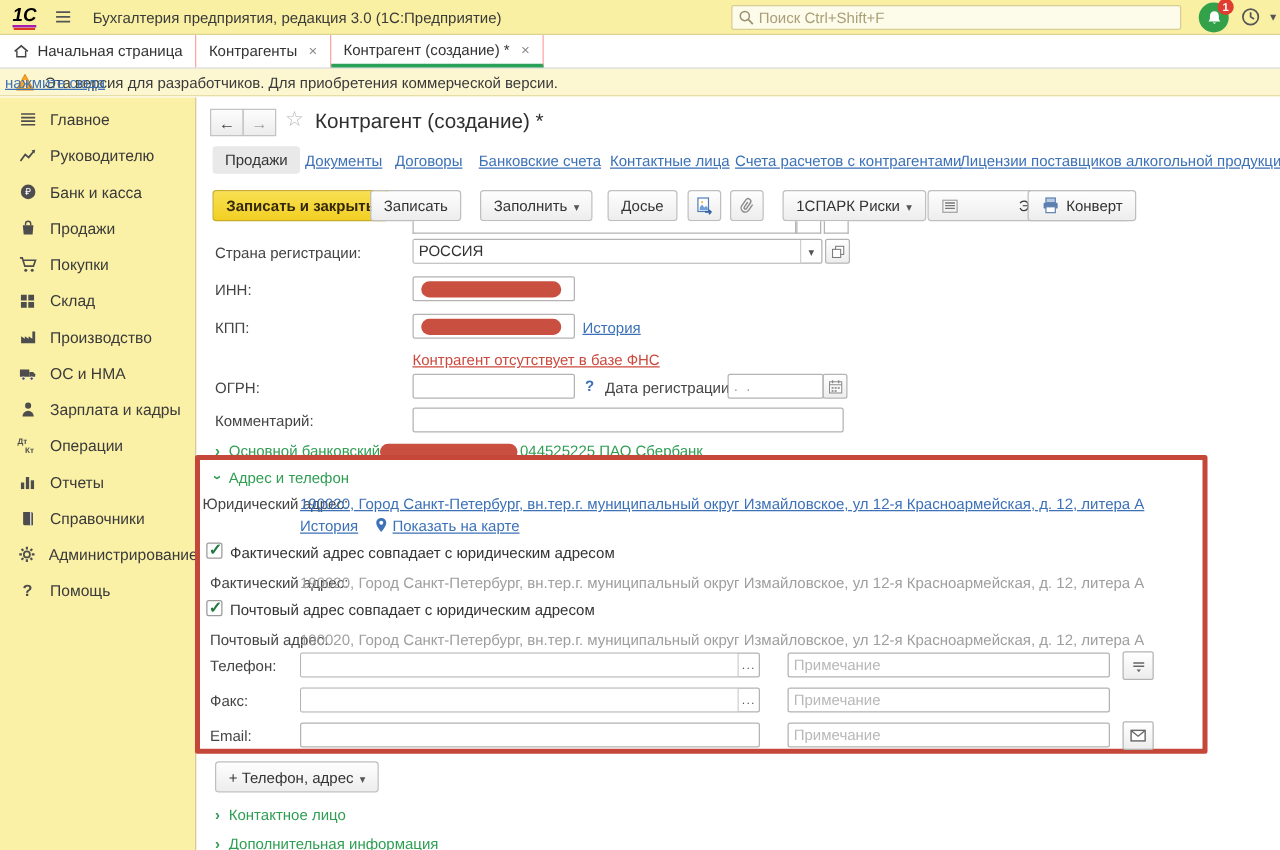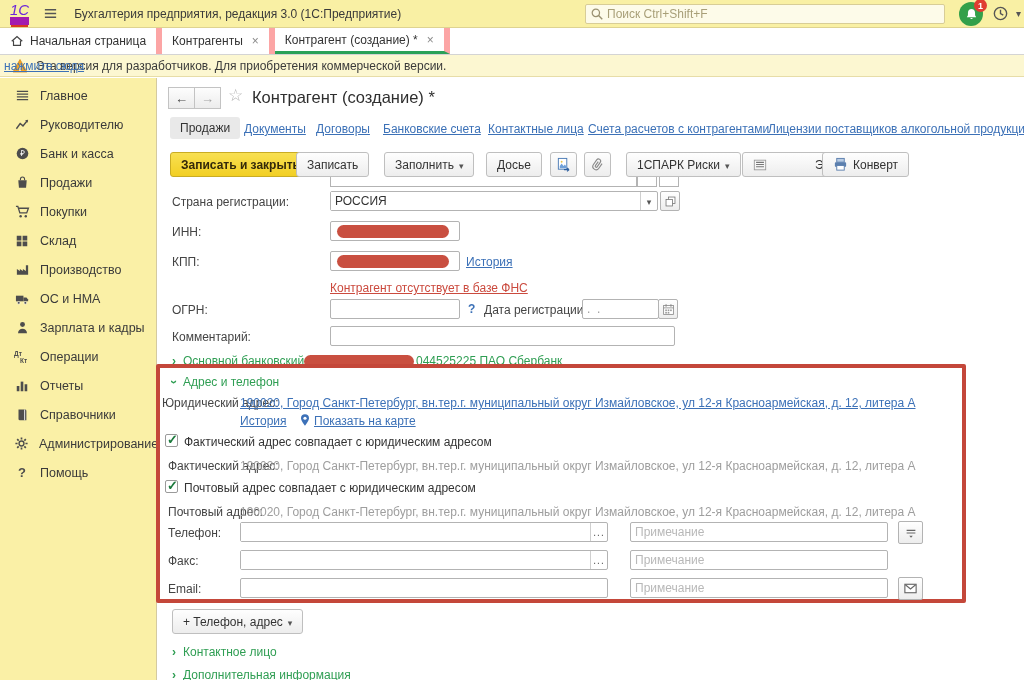--- a/index.html
+++ b/index.html
@@ -1,34 +1,34 @@
 <!DOCTYPE html>
 <html><head>
 <meta charset="utf-8">
 <style>
   * { box-sizing: border-box; margin: 0; padding: 0; }
   html,body { width:1024px; height:680px; }
   body { font-family:"Liberation Sans", sans-serif; font-size:12px; color:#333; background:#fff; overflow:hidden; position:relative; }
 
   
   .topbar { position:absolute; top:0; left:0; width:1024px; height:28px; background:#f9f0a4; border-bottom:1px solid #ded391; display:flex; align-items:center; }
-  .logo { font-weight:normal; font-style:italic; color:#6d28d9; font-size:15px; margin-left:10px; border-bottom:8px solid #a21caf; box-shadow:0 3px 0 -1px #d93a21; line-height:15px; }
+  .logo { font-weight:bold; font-style:italic; color:#000000; font-size:15px; margin-left:10px; border-bottom:2px solid #a21caf; box-shadow:0 3px 0 -1px #d93a21; line-height:15px; }
   .burger { margin-left:14px; display:flex; }
   .win-title { margin-left:16px; color:#3a3a3a; }
   .searchbox { position:absolute; left:585px; top:4px; width:360px; height:20px; background:#fdfbe9; border:1px solid #d8cd96; border-radius:2px; display:flex; align-items:center; padding:0 4px; }
   .searchbox input { flex:1; border:none; background:transparent; outline:none; font:12px "Liberation Sans",sans-serif; color:#555; }
   .searchbox input::placeholder { color:#a89f78; }
   .bell-wrap { position:absolute; left:959px; top:2px; width:24px; height:24px; background:#33a04a; border-radius:50%; display:flex; align-items:center; justify-content:center; }
   .badge { position:absolute; top:-3px; right:-4px; min-width:13px; height:13px; background:#e03c31; border-radius:7px; color:#fff; font-size:9px; font-weight:bold; display:flex; align-items:center; justify-content:center; padding:0 2px; }
   .histbtn { position:absolute; left:992px; top:5px; }
   .top-caret { position:absolute; left:1016px; top:8px; color:#555; font-size:10px; }
 
   
   .tabbar { position:absolute; top:28px; left:0; width:1024px; height:27px; background:#fff; border-bottom:1px solid #d4d4d4; display:flex; }
-  .tab { display:flex; align-items:center; gap:6px; padding:4px 10px; border-right:6px solid #fca5a5; color:#333; cursor:pointer; position:relative; }
+  .tab { display:flex; align-items:center; gap:6px; padding:4px 10px; border-right:1px solid #fca5a5; color:#333; cursor:pointer; position:relative; }
   .tab.active { border-bottom:3px solid #2aa158; }
   .tab-close { color:#8a8a8a; font-size:12px; margin-left:3px; }
   .tab-close::after { content:"×"; }
 
   
   .warnbar { position:absolute; top:55px; left:0; width:1024px; height:22px; background:#fcf7d1; border-bottom:1px solid #e7dda8; display:flex; align-items:center; }
   .warnbar .txt { margin-left:8px; color:#3a3a3a; }
 
   
   .sidebar { position:absolute; top:78px; left:0; width:157px; height:602px; background:#faf0a6; border-right:1px solid #d4caa0; padding-top:3px; }

